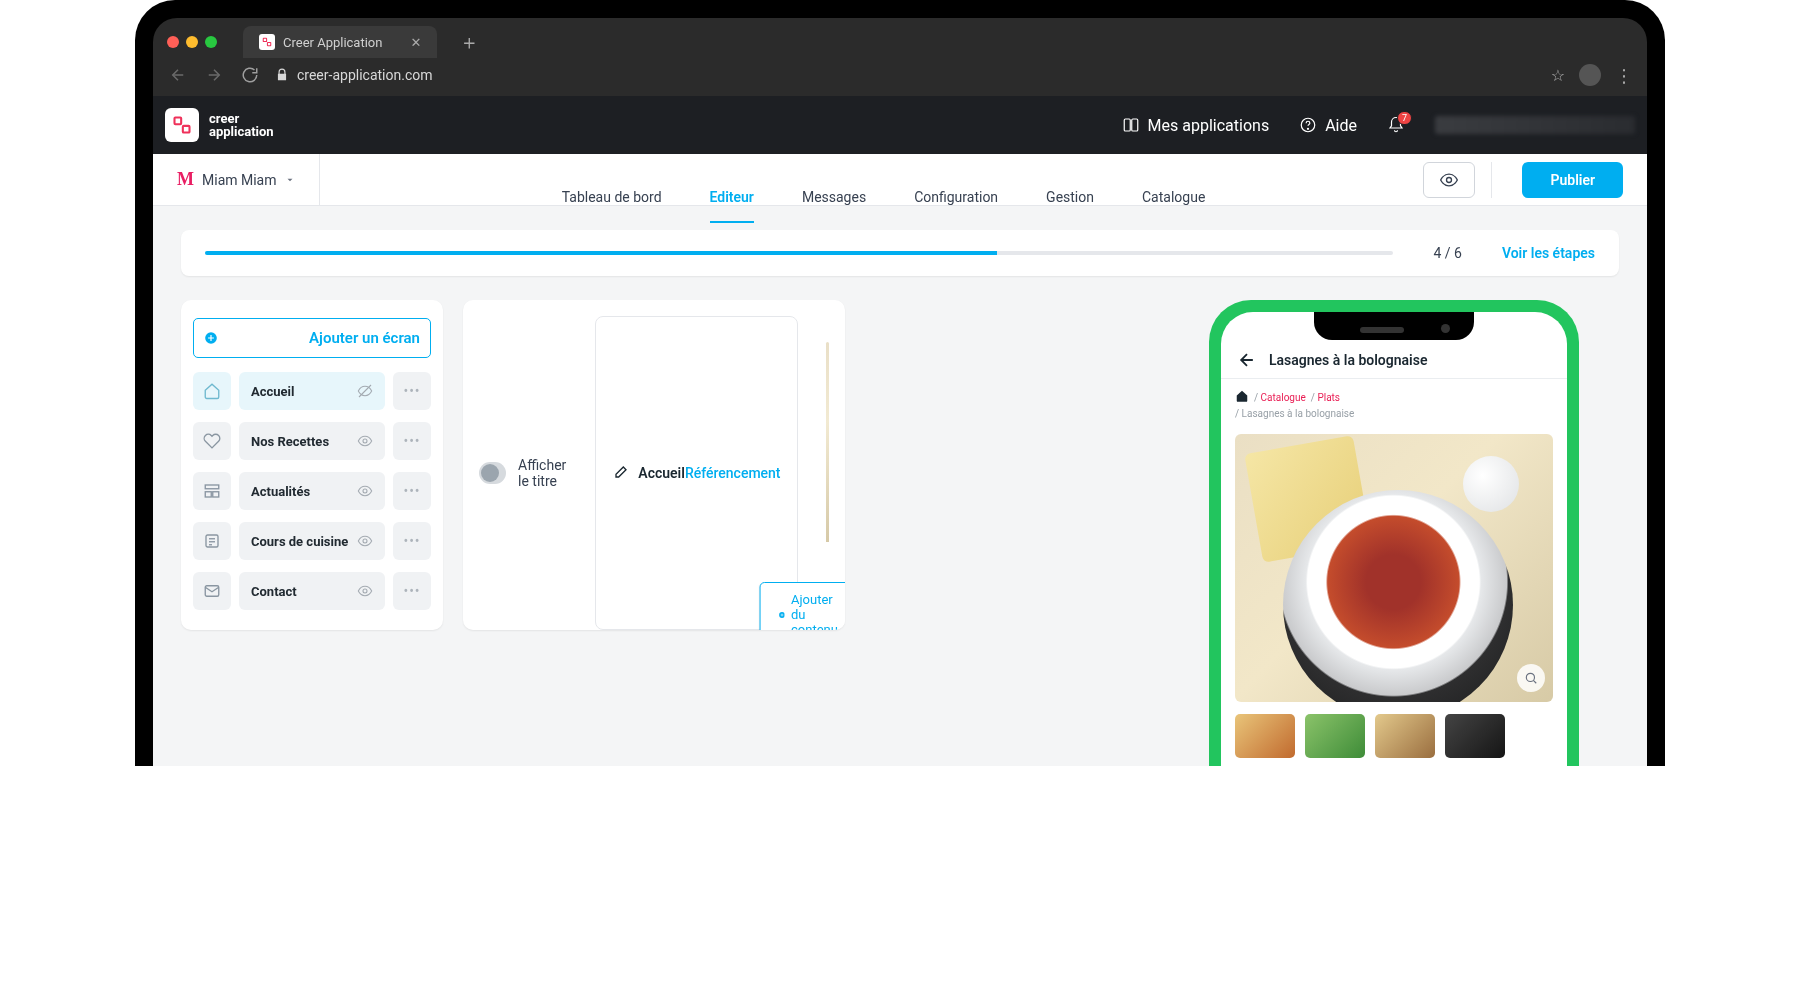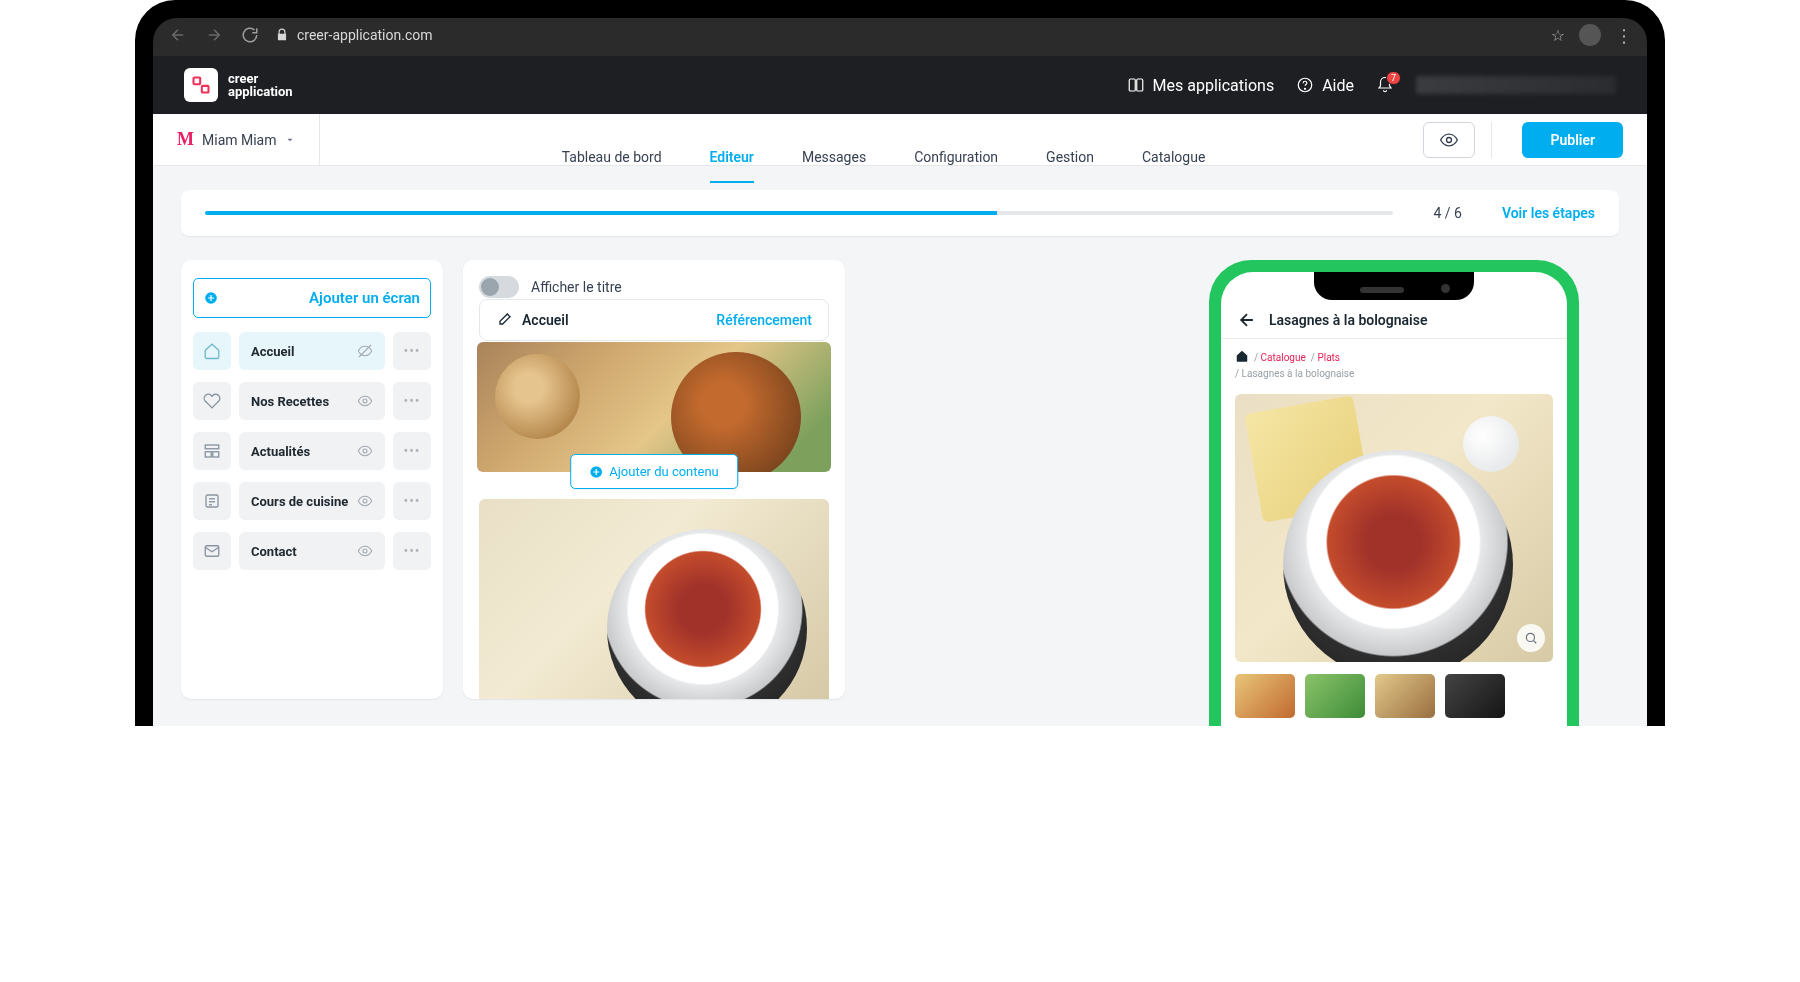--- a/index.html
+++ b/index.html
@@ -24,21 +24,21 @@
 .addr { display:flex; align-items:center; gap:14px; padding:6px 14px 10px 14px; }
 .nav-btn { width:22px; height:22px; display:flex; align-items:center; justify-content:center; color:#9e9e9e; cursor:pointer; }
 .nav-btn.disabled { opacity:.55; }
 .url-bar { flex:1; display:flex; align-items:center; gap:8px; color:#d8d8d8; font-size:14px; }
 .url-bar .lock { width:14px; height:14px; }
 .addr-right { display:flex; align-items:center; gap:14px; }
 .avatar { width:22px; height:22px; border-radius:50%; background:#555; }
 .more { color:#b0b0b0; font-size:18px; }
 
 
-.app-hdr { background:#1d1f23; display:flex; align-items:center; padding:12px 31px; gap:22px; }
+.app-hdr { background:#1d1f23; display:flex; align-items:center; padding:12px 12px; gap:30px; }
 .logo { display:flex; align-items:center; gap:10px; }
 .logo-box { width:34px; height:34px; background:#fff; border-radius:6px; display:flex; align-items:center; justify-content:center; }
 .logo-box svg { width:20px; height:20px; }
 .logo-text { display:flex; flex-direction:column; line-height:1; color:#fff; font-size:13px; }
 .logo-text .bold { font-weight:700; }
 .hdr-spacer { flex:1; }
 .hdr-link { display:flex; align-items:center; gap:8px; color:#fff; font-size:16px; cursor:pointer; }
 .notif { position:relative; color:#fff; }
 .notif-badge { position:absolute; top:-5px; right:-7px; background:#ef4444; color:#fff; font-size:9px; padding:1px 4px; border-radius:8px; border:1px solid #1d1f23; }
 .user-blur { width:200px; height:18px; background:linear-gradient(90deg,#3a3c40,#2a2c30); border-radius:3px; filter:blur(2px); }
@@ -74,21 +74,21 @@
 .screen-list { display:flex; flex-direction:column; gap:12px; padding:0 12px; }
 .screen-item { display:flex; gap:8px; align-items:center; }
 .s-icon { width:38px; height:38px; background:#f0f2f4; border-radius:6px; display:flex; align-items:center; justify-content:center; color:#8a96a1; }
 .s-icon.active { background:#e7f6fb; color:#6fb9cf; }
 .s-label { flex:1; height:38px; background:#f0f2f4; border-radius:6px; display:flex; align-items:center; padding:0 12px; font-size:13px; font-weight:700; color:#212a31; justify-content:space-between; }
 .s-label.active { background:#e7f6fb; }
 .vis { width:16px; height:16px; color:#a3aab1; }
 .s-more { width:38px; height:38px; background:#f0f2f4; border-radius:6px; display:flex; align-items:center; justify-content:center; color:#adb4bb; cursor:pointer; font-size:14px; letter-spacing:1px; }
 
 
-.editor { flex:0 0 382px; background:#fff; border-radius:10px; padding:16px 16px 0 16px; box-shadow:0 1px 2px rgba(0,0,0,.07); display:flex; flex-direction:column; gap:1px; overflow:hidden; }
+.editor { flex:0 0 382px; background:#fff; border-radius:10px; padding:16px 16px 0 16px; box-shadow:0 1px 2px rgba(0,0,0,.07); display:flex; flex-direction:row; gap:16px; overflow:hidden; }
 .toggle-row { display:flex; align-items:center; gap:12px; }
 .toggle { width:40px; height:22px; background:#d6dade; border-radius:11px; position:relative; cursor:pointer; }
 .toggle::after { content:''; position:absolute; top:2px; left:2px; width:18px; height:18px; background:#9ba5ae; border-radius:50%; }
 .toggle-label { font-size:14px; color:#374151; }
 .title-bar { display:flex; align-items:center; justify-content:space-between; border:1px solid #e5e7eb; border-radius:8px; padding:12px 16px; }
 .title-bar .name { display:flex; align-items:center; gap:10px; font-size:14px; font-weight:600; color:#1a2730; }
 .title-bar .seo { font-size:14px; color:#00aef0; font-weight:500; cursor:pointer; }
 .hero-wrap { position:relative; margin:0 -2px; }
 .hero-img { width:100%; height:130px; border-radius:6px; background:linear-gradient(135deg,#a9835a 0%, #cfa86f 30%, #e5c689 55%, #7da15d 88%); position:relative; overflow:hidden; }
 .hero-img::before, .hero-img::after { content:''; position:absolute; border-radius:50%; }
@@ -124,20 +124,38 @@
 .thumb:nth-child(4){background:linear-gradient(135deg,#444,#151515);}
 
 svg { display:block; }
 </style>
 </head>
 <body>
 
 <div class="device-frame">
   <div class="device-inner">
 
+    <div class="tabbar">
+      <div class="dots">
+        <div class="dot red"></div>
+        <div class="dot yellow"></div>
+        <div class="dot green"></div>
+      </div>
+      <div class="tab">
+        <span class="favicon">
+          <svg viewBox="0 0 24 24" fill="none" stroke="#ef315a" stroke-width="2.5">
+              <rect x="3" y="3" width="8" height="8" rx="1"></rect>
+              <rect x="13" y="13" width="8" height="8" rx="1"></rect>
+            </svg>
+        </span>
+        <span>Creer Application</span>
+        <span class="tab-close">✕</span>
+      </div>
+      <span class="tab-plus">＋</span>
+    </div>
 
     <div class="addr">
       <div class="nav-btn disabled">
           <svg width="18" height="18" viewBox="0 0 24 24" fill="none" stroke="currentColor" stroke-width="2">
             <path d="M19 12H5"></path>
             <path d="M12 19l-7-7 7-7"></path>
           </svg>
         </div>
       <div class="nav-btn disabled">
           <svg width="18" height="18" viewBox="0 0 24 24" fill="none" stroke="currentColor" stroke-width="2">

